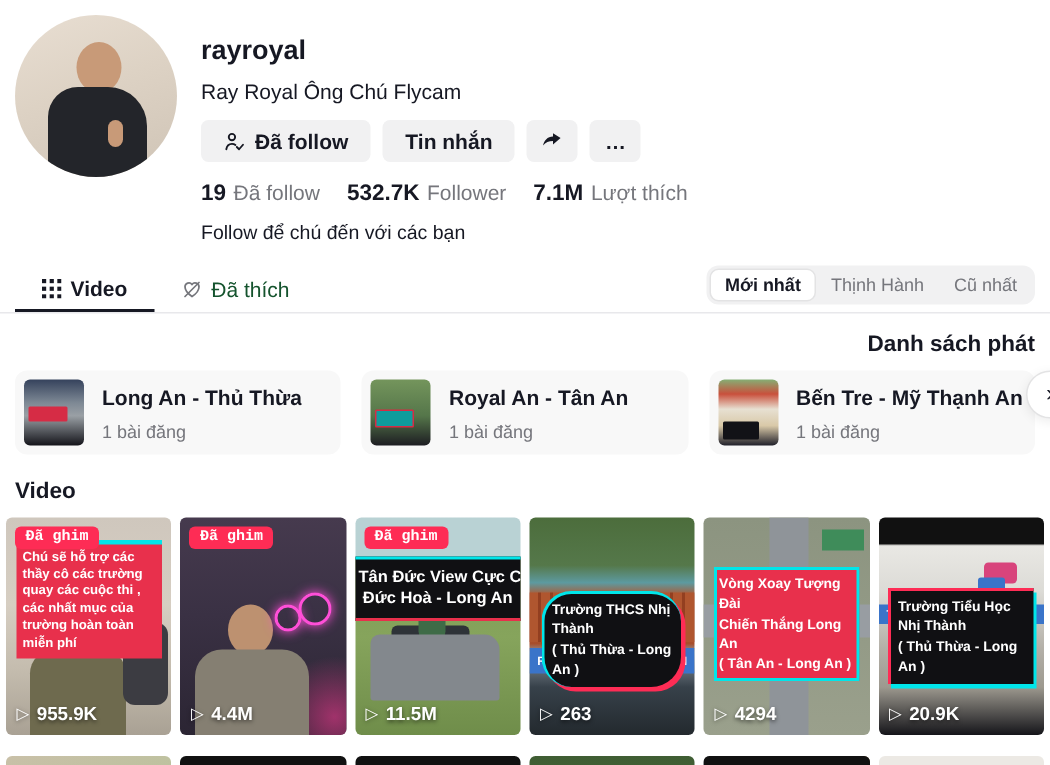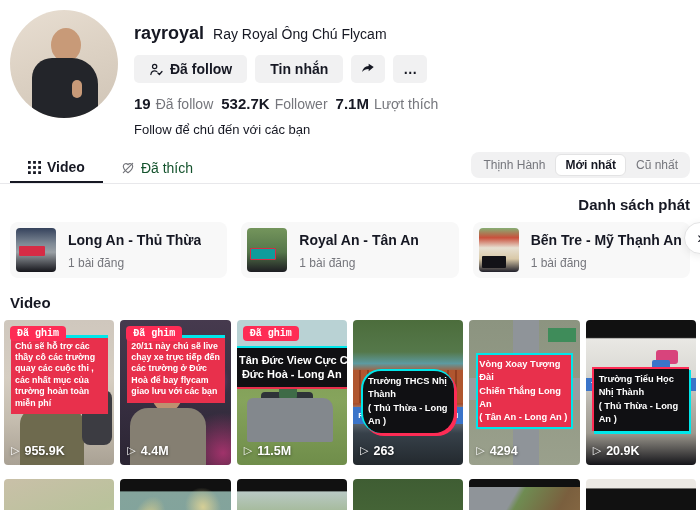--- a/index.html
+++ b/index.html
@@ -12,31 +12,31 @@
   .profile { display:flex; padding:10px 0 0 10px; }
   .avatar {
     width:108px; height:108px; border-radius:50%; flex:none; overflow:hidden;
     background:linear-gradient(160deg,#e8ded2 0%,#ddd2c4 45%,#cfc4b6 100%);
     position:relative;
   }
   .avatar .head { position:absolute; left:41px; top:18px; width:30px; height:34px; border-radius:50%; background:#c89a78; }
   .avatar .body { position:absolute; left:22px; top:48px; width:66px; height:62px; border-radius:20px 26px 4px 4px; background:#23252a; }
   .avatar .thumb { position:absolute; left:62px; top:70px; width:10px; height:18px; border-radius:5px; background:#c89a78; }
   .info { margin-left:16px; padding-top:13px; min-width:0; }
-  .title-row { display:flex; align-items:baseline; gap:9px; }
+  .title-row { display:flex; align-items:baseline; gap:9px;flex-direction:column; }
   .username { font-size:18px; font-weight:bold; }
   .nickname { font-size:14px; }
   .btn-row { display:flex; gap:8px; margin-top:11px; align-items:center; }
   .btn {
     height:28px; border:none; border-radius:5px; background:#f1f1f2;
     font-family:inherit; font-size:14px; font-weight:bold; color:#161823;
     padding:0 15px; display:flex; align-items:center; gap:6px; cursor:pointer;
   }
   .btn.icon-only { width:34px; padding:0; justify-content:center; }
-  .stats { display:flex; gap:8px; margin-top:12px; font-size:14px; align-items:flex-start; }
+  .stats { display:flex; gap:18px; margin-top:12px; font-size:14px; align-items:flex-start; }
   .stat { display:flex; gap:5px; align-items:baseline; }
   .stat .num { font-weight:bold; font-size:15px; }
   .stat .lbl { color:#75767c; }
   .bio { margin-top:9px; font-size:13px; line-height:1.35; }
   
   .tabbar { position:relative; margin-top:15px; border-bottom:1px solid #e8e8eb; height:30px; }
   .tabs { display:flex; padding-left:10px; height:100%; }
   .tab {
     display:flex; align-items:center; gap:6px; padding:0 18px; font-size:14px;
     color:#14532d; cursor:pointer; height:100%;
@@ -208,22 +208,22 @@
       <span class="ic">
         <svg width="14" height="14" viewBox="0 0 24 24" fill="none" stroke="#75767c" stroke-width="2" stroke-linecap="round">
           <path d="M12 20s-8-5.2-8-11a4.5 4.5 0 0 1 8-2.8A4.5 4.5 0 0 1 20 9c0 5.8-8 11-8 11z"></path>
           <line x1="4" y1="20" x2="20" y2="4"></line>
         </svg>
       </span>
       <span>Đã thích</span>
     </div>
   </div>
   <div class="sort">
+    <div class="sort-opt active">Mới nhất</div>
     <div class="sort-opt">Thịnh Hành</div>
-    <div class="sort-opt active">Mới nhất</div>
     <div class="sort-opt">Cũ nhất</div>
   </div>
 </div>
 
 <div class="section-label pl-label">Danh sách phát</div>
 <div class="pl-row">
   <div class="pl-card">
     <div class="pl-thumb t1">
         <div class="chip"></div>
       </div>
@@ -271,21 +271,20 @@
     </div>
   </div>
 
   <div class="cell v2">
     <span class="badge">Đã ghim</span>
     <div class="glow"></div>
     <div class="man-head"></div>
       <div class="man-body"></div>
     <div class="neon1"></div>
       <div class="neon2"></div>
-    <div class="cap cap-red">20/11 này chú sẽ live chạy xe trực tiếp đến các trường ở Đức Hoà để bay flycam giao lưu với các bạn</div>
     <div class="views">
       <span class="ply">▷</span>
       <span>4.4M</span>
     </div>
   </div>
 
   <div class="cell v3">
     <span class="badge">Đã ghim</span>
     <div class="cap cap-blackwide">
       <div>ồ Tân Đức View Cực Ch</div>

